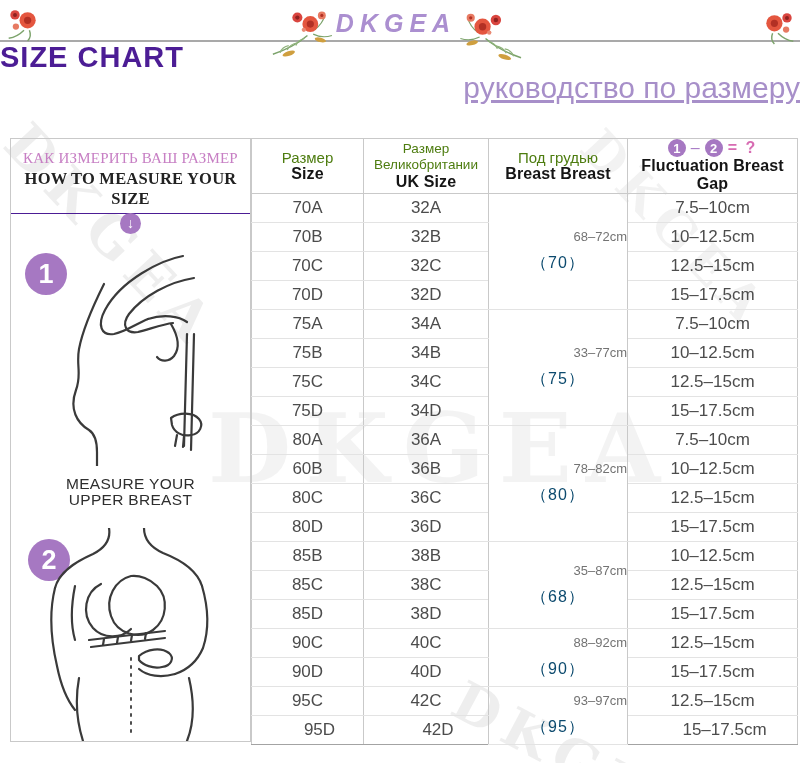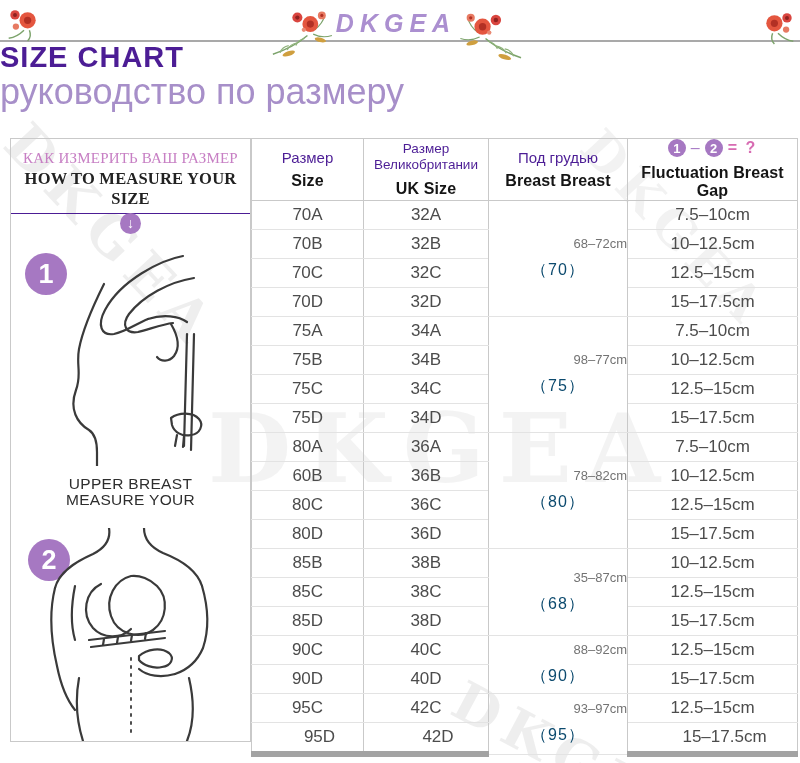--- a/index.html
+++ b/index.html
@@ -5,22 +5,22 @@
   html,body{margin:0;padding:0;background:#ffffff;}
   body{width:800px;height:763px;position:relative;overflow:hidden;
        font-family:"Liberation Sans",sans-serif;-webkit-font-smoothing:antialiased;}
 
   
   .top-line{position:absolute;left:0;top:40px;width:800px;height:2px;background:#a9a9a9;}
   .brand{position:absolute;left:0;top:9px;width:792px;text-align:center;
          font-size:25px;font-weight:bold;font-style:italic;letter-spacing:6px;color:#ab8fd0;}
   .title{position:absolute;left:0;top:41px;width:788px;text-align:left;
          font-size:29px;font-weight:bold;letter-spacing:1px;color:#4c1d95;}
-  .subtitle{position:absolute;left:0;top:71px;width:800px;text-align:left;
-         font-size:36px;color:#a78fc9;}
+  .subtitle{position:absolute;left:0;top:71px;width:800px;text-align:right;
+         font-size:30px;color:#a78fc9;text-decoration:underline;}
   .deco{position:absolute;pointer-events:none;}
   .deco.flip{transform:scaleX(-1);}
 
   
   .wm{position:absolute;font-family:"DejaVu Serif","Liberation Serif",serif;font-weight:bold;
       color:rgba(90,90,90,0.10);pointer-events:none;white-space:nowrap;z-index:5;}
   .wm1{left:40px;top:110px;font-size:56px;letter-spacing:10px;transform:rotate(47deg);transform-origin:left top;}
   .wm2{left:612px;top:118px;font-size:50px;letter-spacing:8px;transform:rotate(47deg);transform-origin:left top;color:rgba(90,90,90,0.08);}
   .wm3{left:208px;top:392px;font-size:96px;letter-spacing:14px;color:rgba(90,90,90,0.07);}
   .wm4{left:472px;top:668px;font-size:54px;letter-spacing:9px;transform:rotate(28deg);transform-origin:left top;}
@@ -50,27 +50,27 @@
   .mp-caption{position:absolute;left:0;top:262px;width:100%;text-align:center;
               font-size:15.5px;color:#2e2e2e;line-height:16px;letter-spacing:0.3px;}
 
   
   .size-table{position:absolute;left:241px;top:0;border-collapse:collapse;table-layout:fixed;
               width:546px;background:transparent;}
   .size-table col.c1{width:112px;} .size-table col.c2{width:125px;}
   .size-table col.c3{width:139px;} .size-table col.c4{width:170px;}
   .size-table, .size-table th, .size-table td{border:1px solid #c9c9c9;}
   .size-table tbody td{border-top:1px solid #e3e3e3;border-bottom:1px solid #e3e3e3;}
-  .size-table tbody tr:last-child td{border-bottom:6px solid #a3a3a3;padding-left:24px;}
+  .size-table tbody tr:last-child td{border-bottom:1px solid #a3a3a3;padding-left:24px;}
   .size-table th{height:51px;text-align:center;vertical-align:middle;padding:0;font-weight:normal;}
   .size-table td{height:28px;text-align:center;vertical-align:middle;padding:0;
                  font-size:17px;color:#4c4c4c;}
-  .th-ru{font-size:15px;color:#4c1d95;line-height:15px;}
+  .th-ru{font-size:15px;color:#4d7c0f;line-height:15px;}
   .th-ru.small{font-size:13.5px;line-height:16px;}
-  .th-en{font-size:16px;color:#151515;font-weight:600;margin-top:7px;letter-spacing:0.1px;}
+  .th-en{font-size:16px;color:#151515;font-weight:600;margin-top:0;letter-spacing:0.1px;}
   .gap-formula{display:flex;align-items:center;justify-content:center;gap:5px;}
   .nbadge{width:18px;height:18px;border-radius:50%;background:#a678c2;color:#fff;
           font-size:13px;font-weight:bold;display:inline-flex;align-items:center;
           justify-content:center;line-height:1;}
   .gminus{color:#a87cc6;font-size:16px;}
   .gequals{color:#d76bb2;font-size:16px;font-weight:bold;letter-spacing:2px;}
   .ub-range{font-size:13px;color:#737373;text-align:right;}
   .ub-label{font-size:16px;color:#0c4a6e;margin-top:9px;letter-spacing:1px;}
   .sketch{fill:none;stroke:#3a3a3a;stroke-width:2.2;stroke-linecap:round;stroke-linejoin:round;}
 </style>
@@ -146,22 +146,22 @@
           <path d="M53,30 C42,52 32,74 28,95 C25,112 31,120 25,136 C18,155 26,169 38,176 C44,180 46,188 46,198 L46,212"></path>
           <path d="M120,70 C127,82 129,94 123,102 C118,108 110,108 106,103"></path>
           <line x1="136" y1="80" x2="133" y2="192"></line>
           <line x1="143" y1="80" x2="140" y2="196"></line>
           <path d="M120,164 C128,158 142,158 148,165 C153,171 149,180 140,181 C131,183 123,178 121,171 Z"></path>
           <path d="M126,181 L124,192 M133,182 L132,193"></path>
         </g>
       </svg>
 
       <div class="mp-caption">
+        <div>MEASURE YOUR</div>
         <div>UPPER BREAST</div>
-        <div>MEASURE YOUR</div>
       </div>
 
       <div class="step-badge badge2">2</div>
 
       <svg class="fig fig2" width="168" height="213" viewBox="0 0 168 213">
         <g class="sketch">
           <path d="M62,0 C64,12 58,20 46,26 C28,34 12,44 8,60"></path>
           <path d="M97,0 C97,11 103,19 116,25 C134,32 150,42 155,58"></path>
           <path d="M8,60 C2,84 4,112 10,138 C14,158 20,172 28,182"></path>
           <path d="M28,58 C24,78 24,98 28,112"></path>
@@ -235,21 +235,21 @@
         </tr>
         <tr>
           <td>70D</td>
           <td>32D</td>
           <td>15–17.5cm</td>
         </tr>
         <tr>
           <td>75A</td>
           <td>34A</td>
           <td rowspan="4">
-            <div class="ub-range">98–77cm</div>
+            <div class="ub-range">33–77cm</div>
             <div class="ub-label">（75）</div>
           </td>
           <td>7.5–10cm</td>
         </tr>
         <tr>
           <td>75B</td>
           <td>34B</td>
           <td>10–12.5cm</td>
         </tr>
         <tr>

